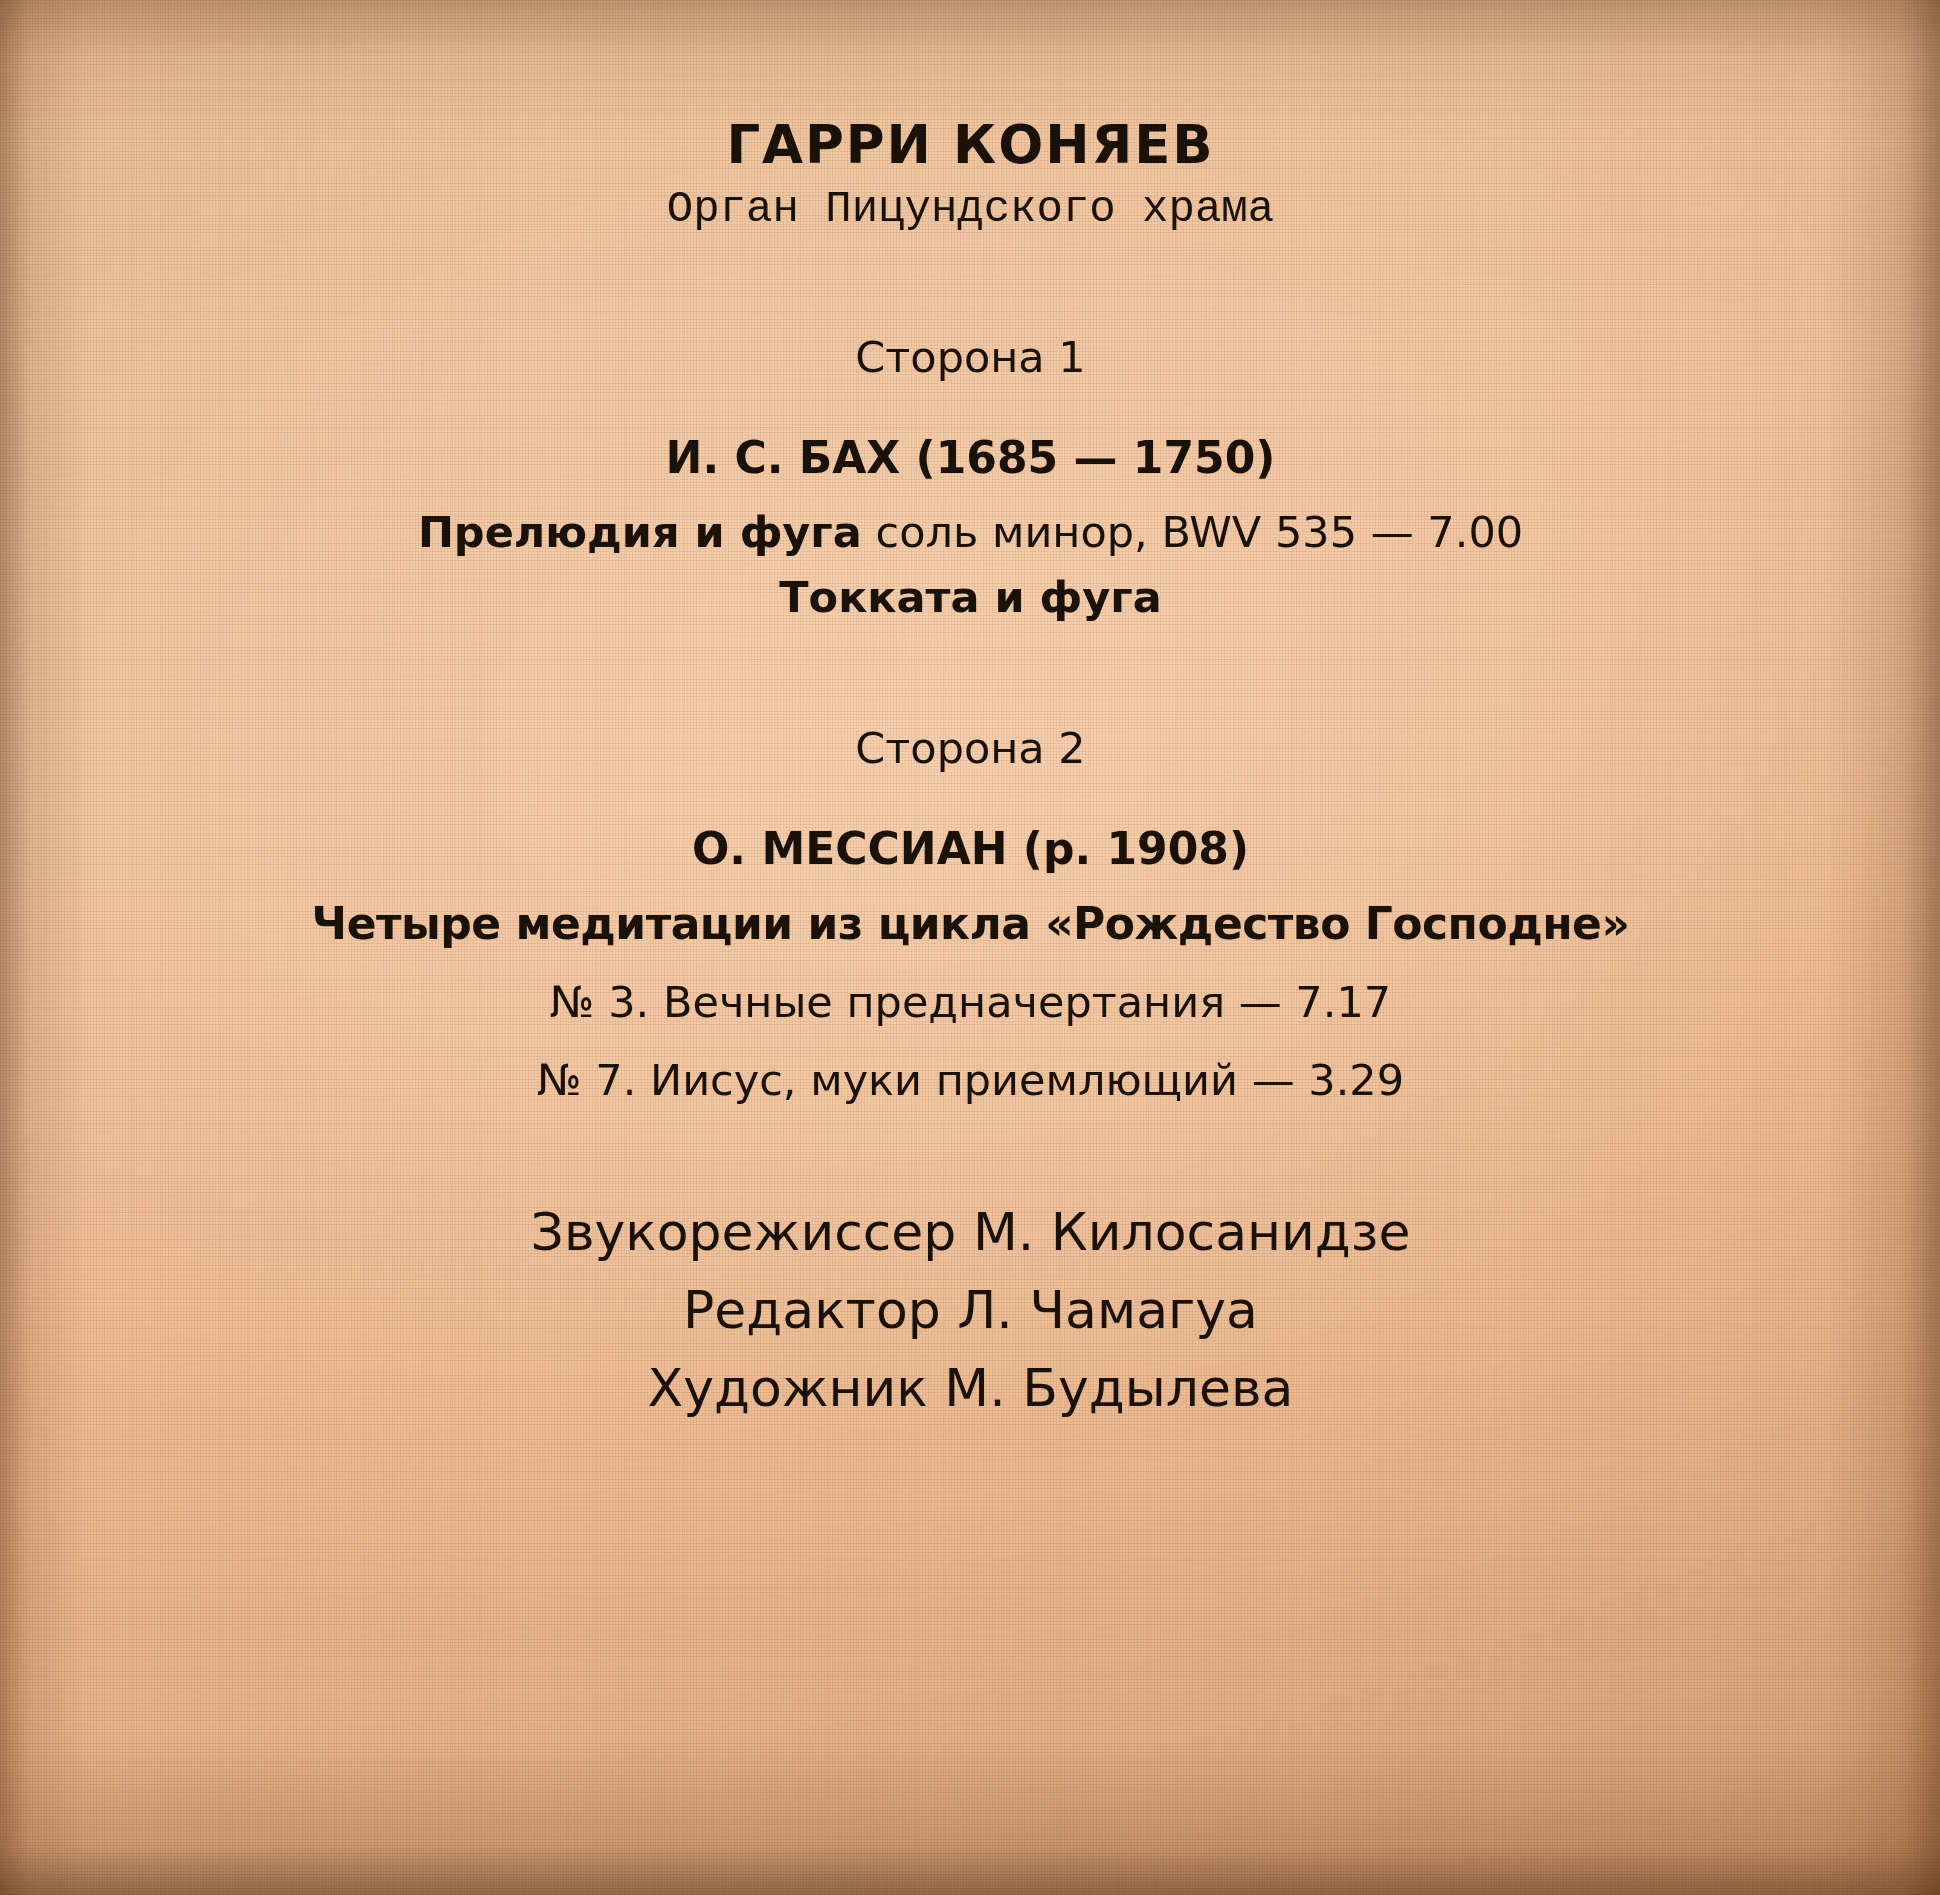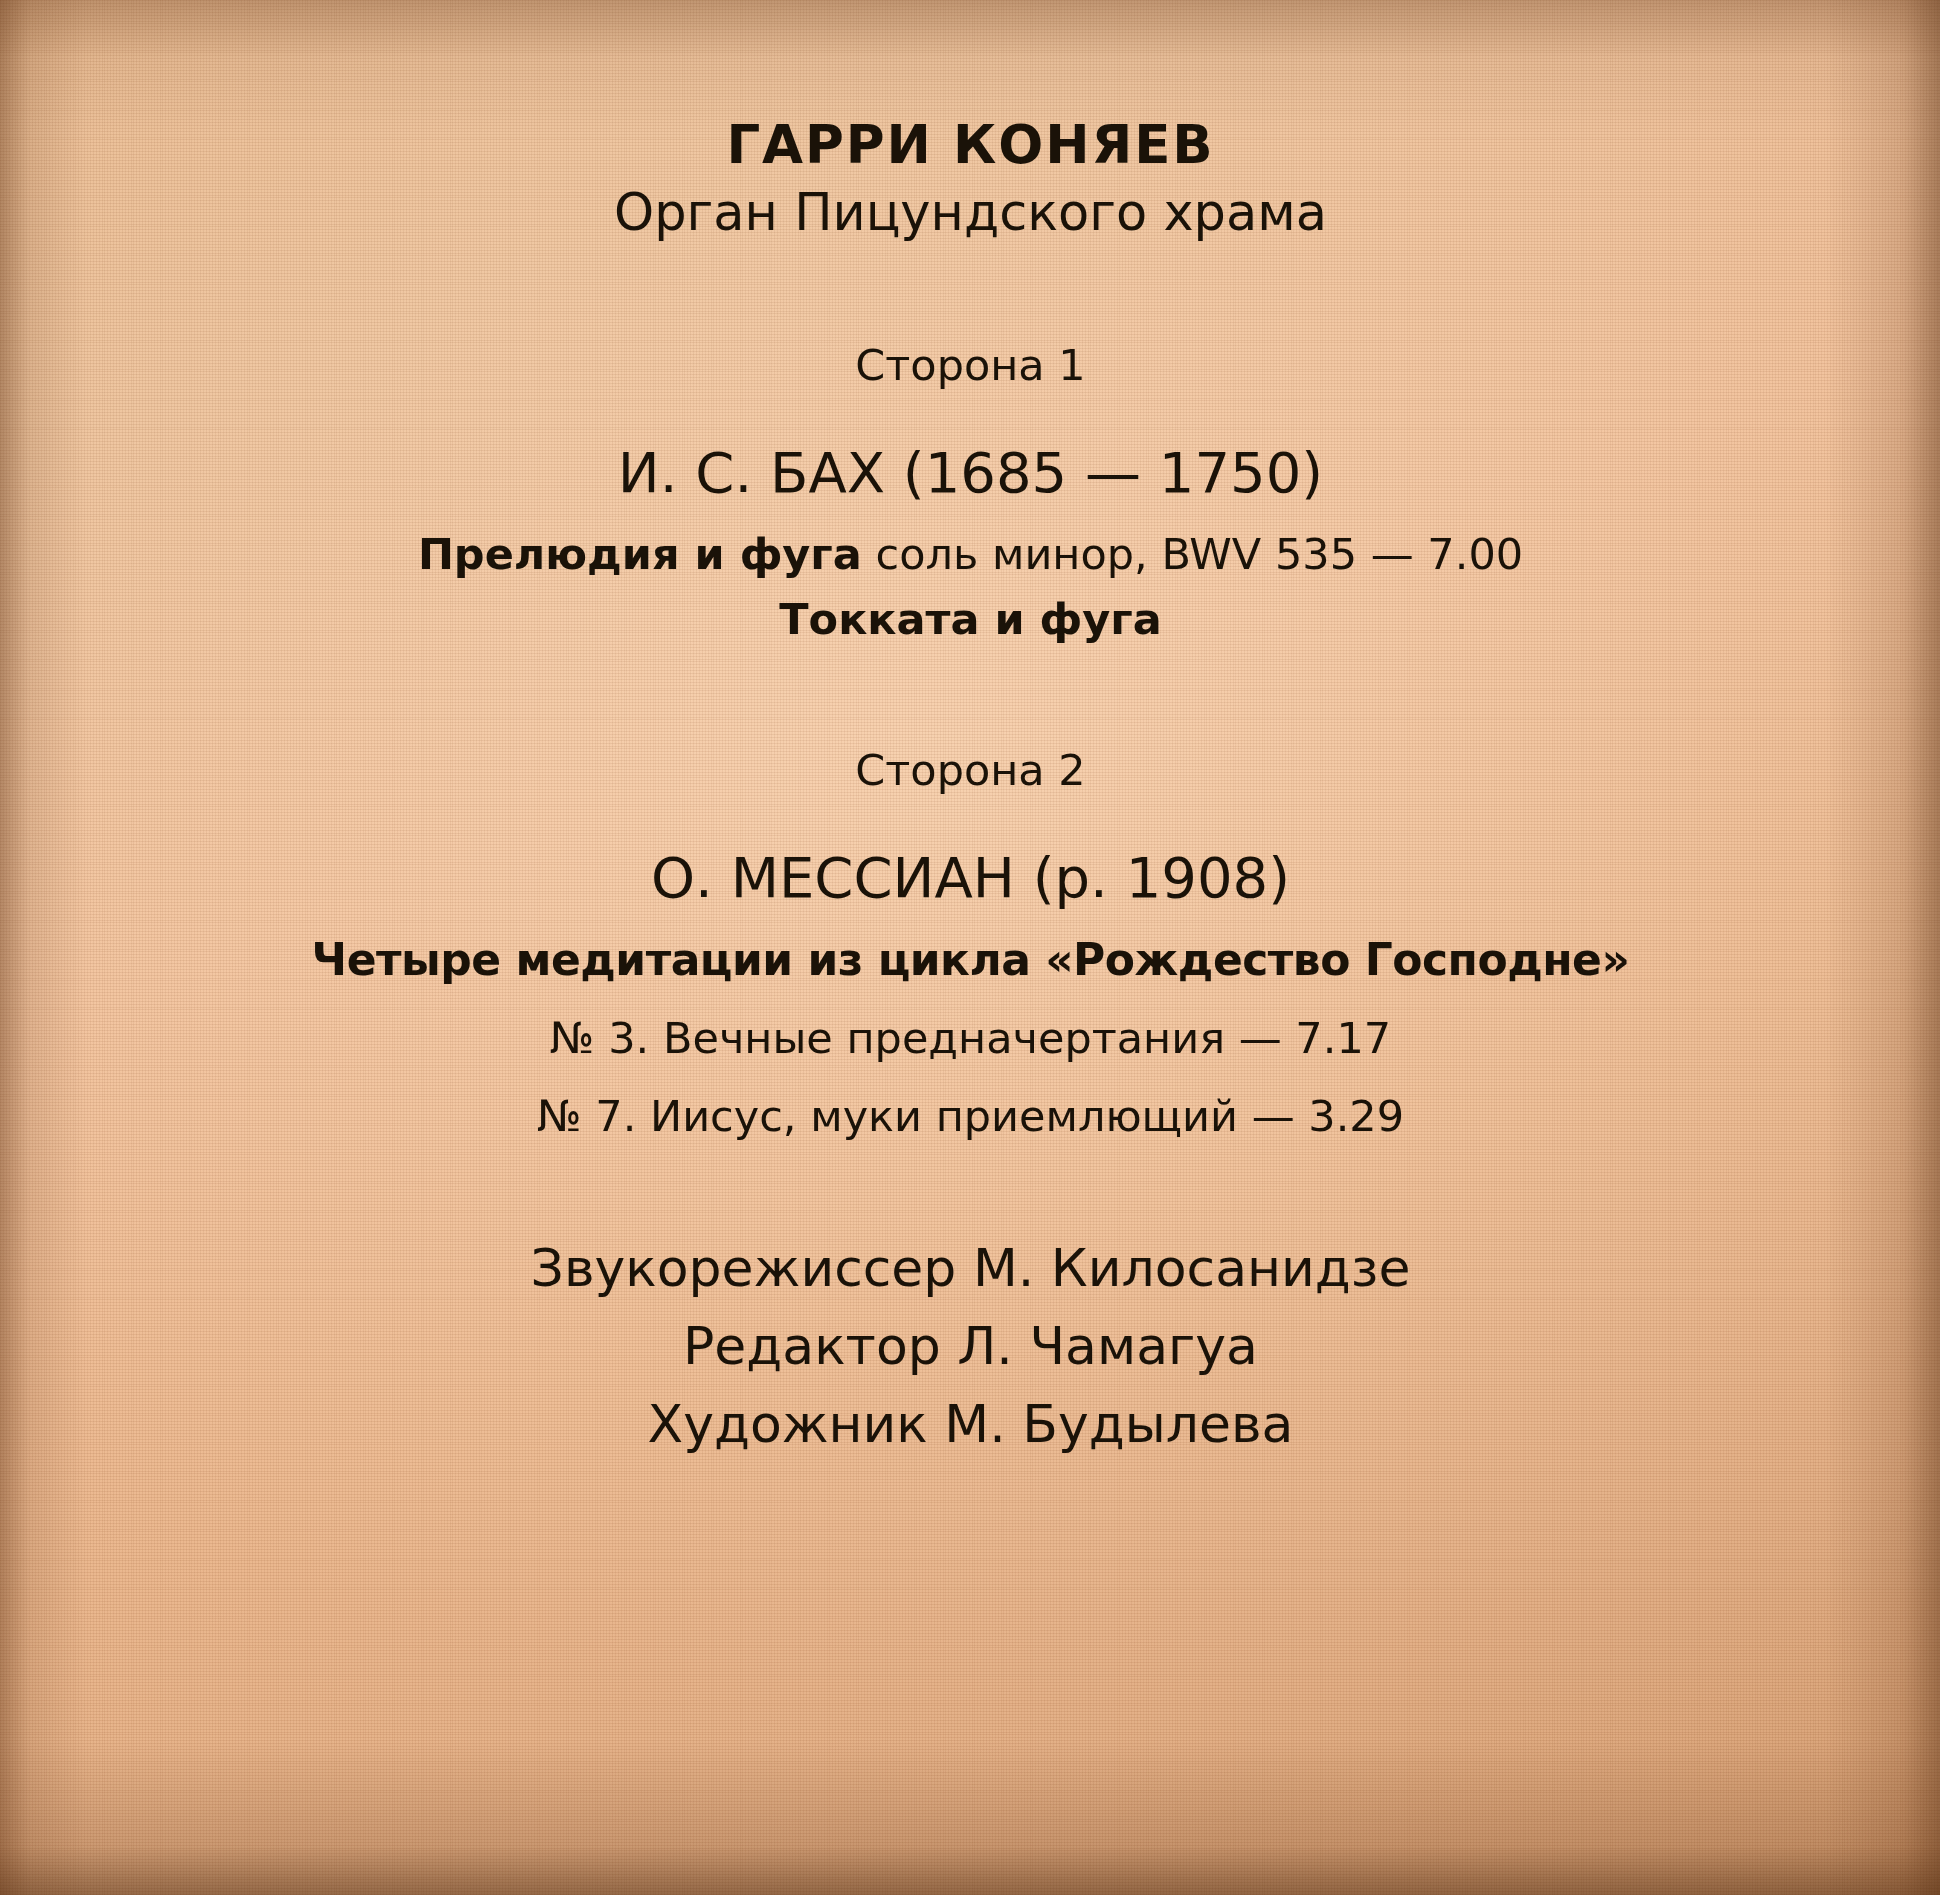--- a/index.html
+++ b/index.html
@@ -57,38 +57,39 @@
   }
 
   .artist-name {
     font-size: 53px;
     font-weight: bold;
     letter-spacing: 1.9px;
     line-height: 1.1;
     margin: 0 0 9.7px 0;
   }
   .artist-subtitle {
-    font-size: 51px;
+    font-size: 44px;
     font-weight: normal;
     letter-spacing: 0px;
     line-height: 1.15;
     margin: 0;
+    font-family: Liberation Mono, monospace;
   }
 
   .side-block {
     margin-top: 97px;
   }
   .side-label {
     font-size: 43px;
     font-weight: normal;
     margin-bottom: 50px;
   }
   .composer {
-    font-size: 56px;
-    font-weight: normal;
+    font-size: 44px;
+    font-weight: bold;
     margin-bottom: 21.3px;
   }
   .work-line {
     font-size: 43px;
     font-weight: normal;
     line-height: 1.32;
     margin-bottom: 9.7px;
   }
   .work-line b {
     font-weight: bold;

